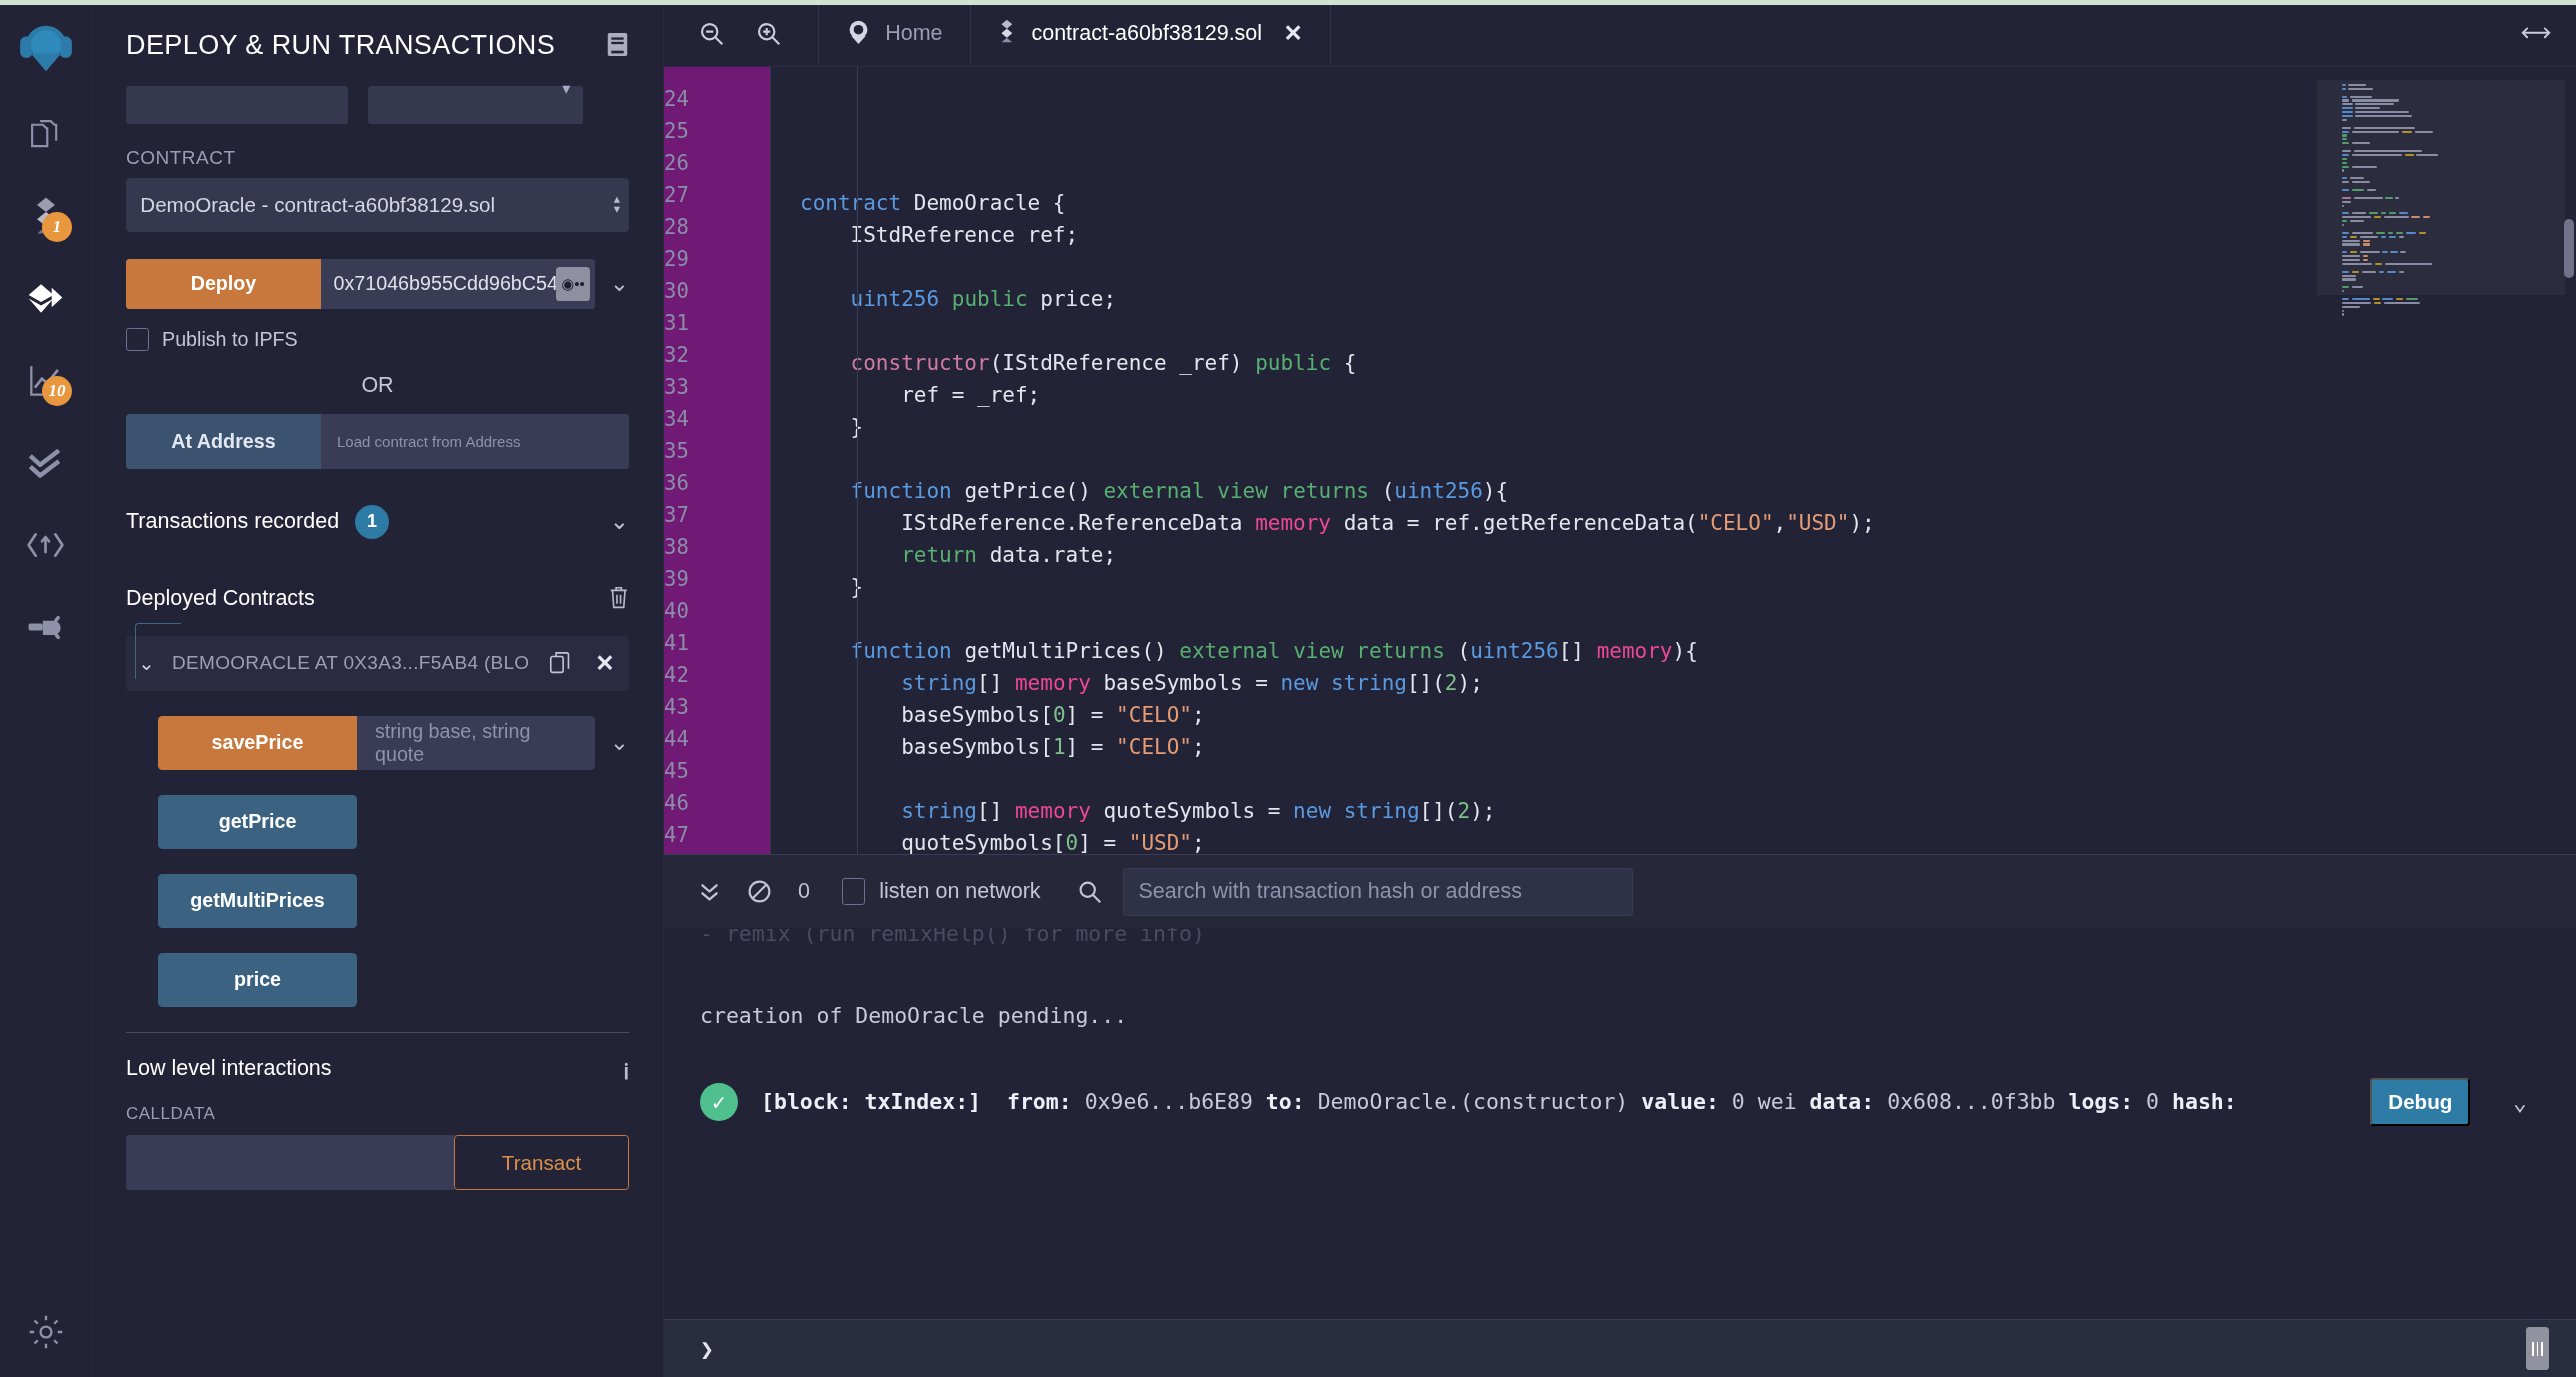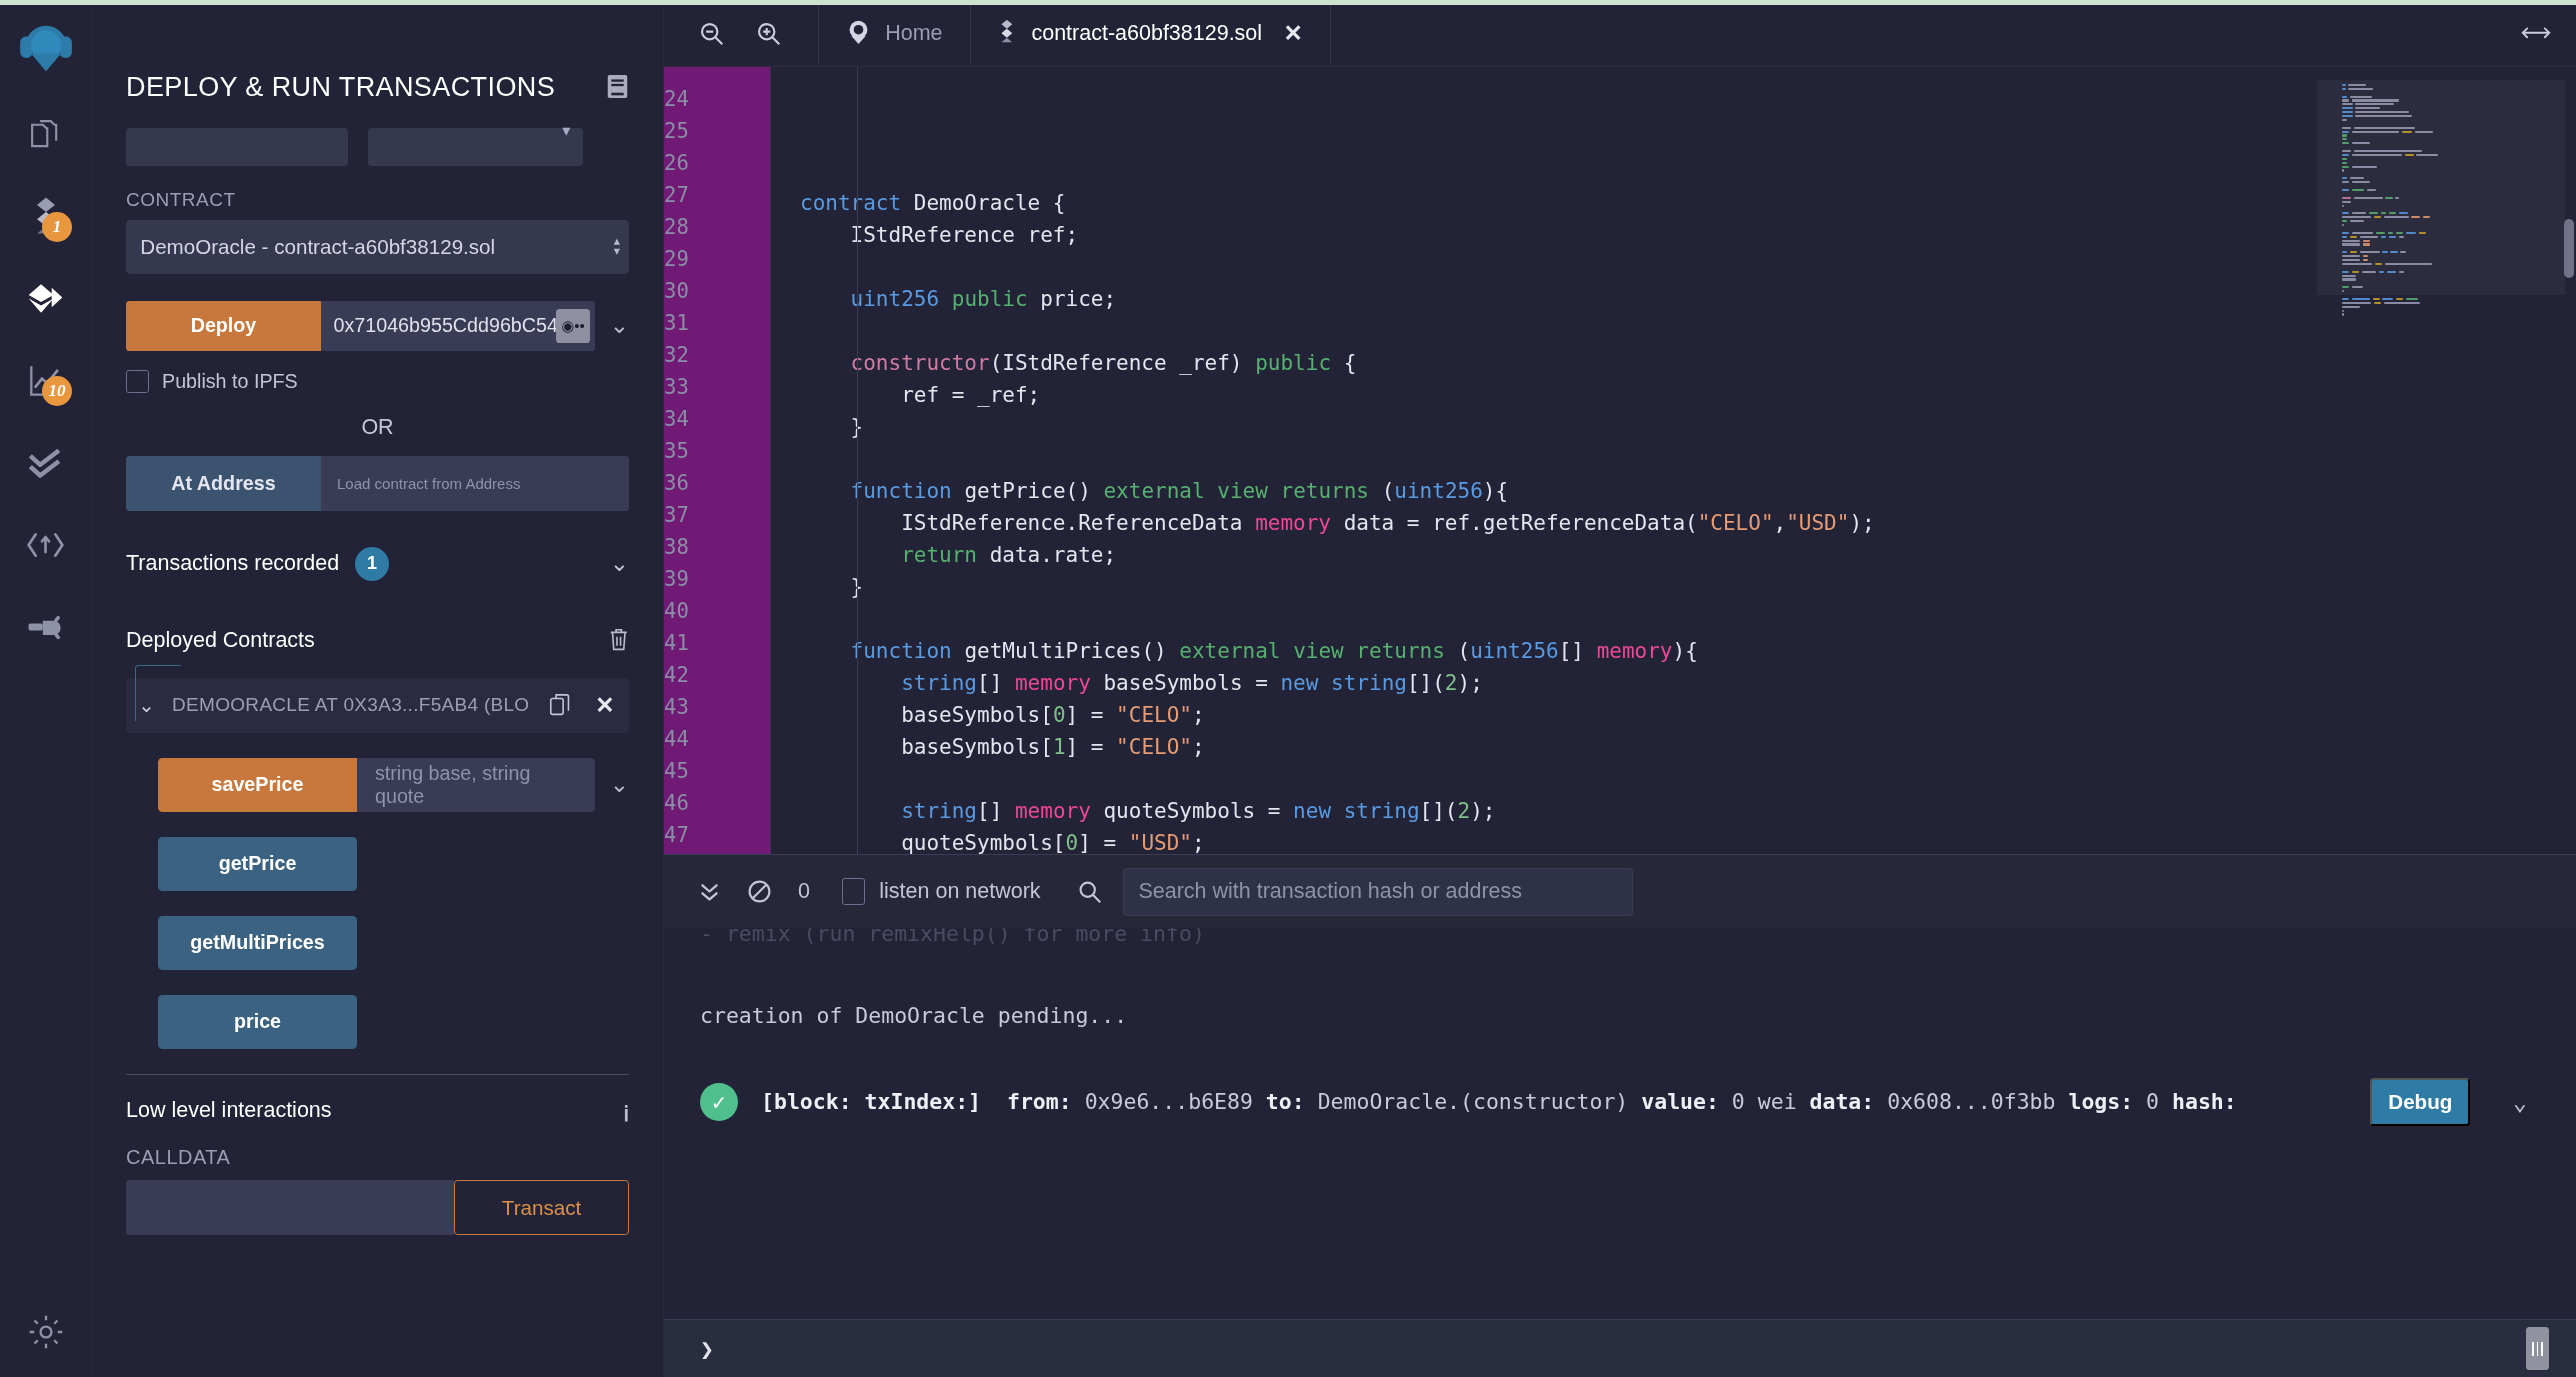--- a/index.html
+++ b/index.html
@@ -36,21 +36,21 @@
 
   
   .panel {
     width: 572px; flex: 0 0 572px; height: 1377px; background: #222336;
     position: relative; overflow: hidden;
     border-right: 0.9px solid #2a2b3f;
   }
   .panel-inner { padding: 0 34px 0 34px; }
   .panel-header {
     display: flex; align-items: center; justify-content: space-between;
-    padding: 25px 34px 0 34px; height: 66px; margin-top: 42px;
+    padding: 25px 34px 0 34px; height: 66px;
   }
   .panel-title { color: #ffffff; font-size: 27px; letter-spacing: 0.4px; font-weight: 400; }
   .panel-book { opacity: .85; }
 
   .row-partial { display:flex; gap: 19.7px; padding: 0 34px; margin-top: 19.7px; }
   .partial-box { height: 38px; background: #363850; border-radius: 3.6px; position: relative; }
   .partial-box.a { width: 222px; }
   .partial-box.b { width: 215px; }
   .partial-box .caret { position:absolute; right: 12.5px; top: -7.2px; color:#a8abc4; font-size: 16px; }
 
@@ -144,21 +144,21 @@
     height: 54px; flex: 1; background: #3a3c55; border: none; border-radius: 0 4.5px 4.5px 0;
     color: #8f92ab; font-size: 19.7px; padding: 0 18px; display:flex; align-items:center;
   }
 
   .divider { height: 0.9px; background: #4a4c63; margin: 23px 0 0 0; }
 
   .lli-row { display:flex; align-items:flex-start; justify-content: space-between; margin-top: 23px; }
   .lli-title { color: #ffffff; font-size: 21.5px; }
   .info-i { color: #b9bcd0; font-size: 21.5px; font-weight: 700; font-family: "Liberation Serif", serif; }
 
-  .calldata-label { color: #9a9db5; font-size: 20px; letter-spacing:0.5px; margin-top: 19.7px; }
+  .calldata-label { color: #9a9db5; font-size: 17px; letter-spacing:0.5px; margin-top: 19.7px; }
   .calldata-row { display:flex; margin-top: 10.7px; }
   .calldata-input { height: 55px; flex: 1; background: #3a3c55; border:none; border-radius: 3.6px 0 0 3.6px; }
   .btn-transact {
     height: 55px; width: 175px; background: transparent; border: 1.3px solid #c8783c;
     border-radius: 3.6px; color: #dc9049; font-size: 20.6px; cursor: pointer;
     display:flex; align-items:center; justify-content:center;
   }
 
   
   .right { flex: 1; display: flex; flex-direction: column; height: 1377px; background: #222336; min-width: 0; }

